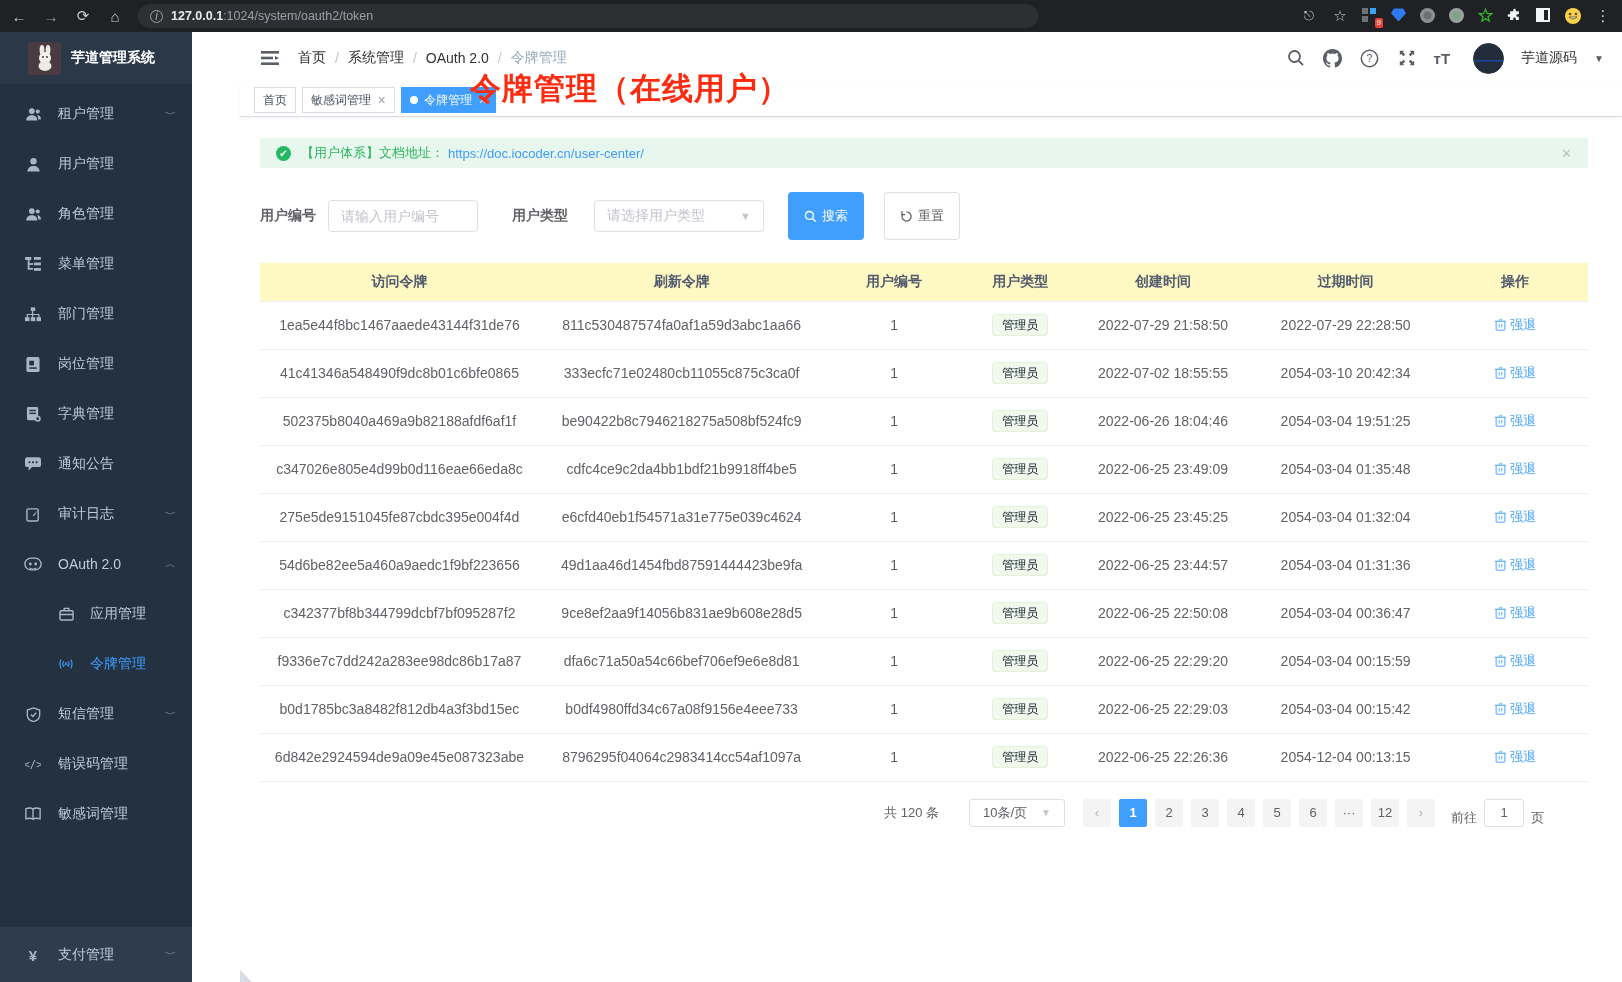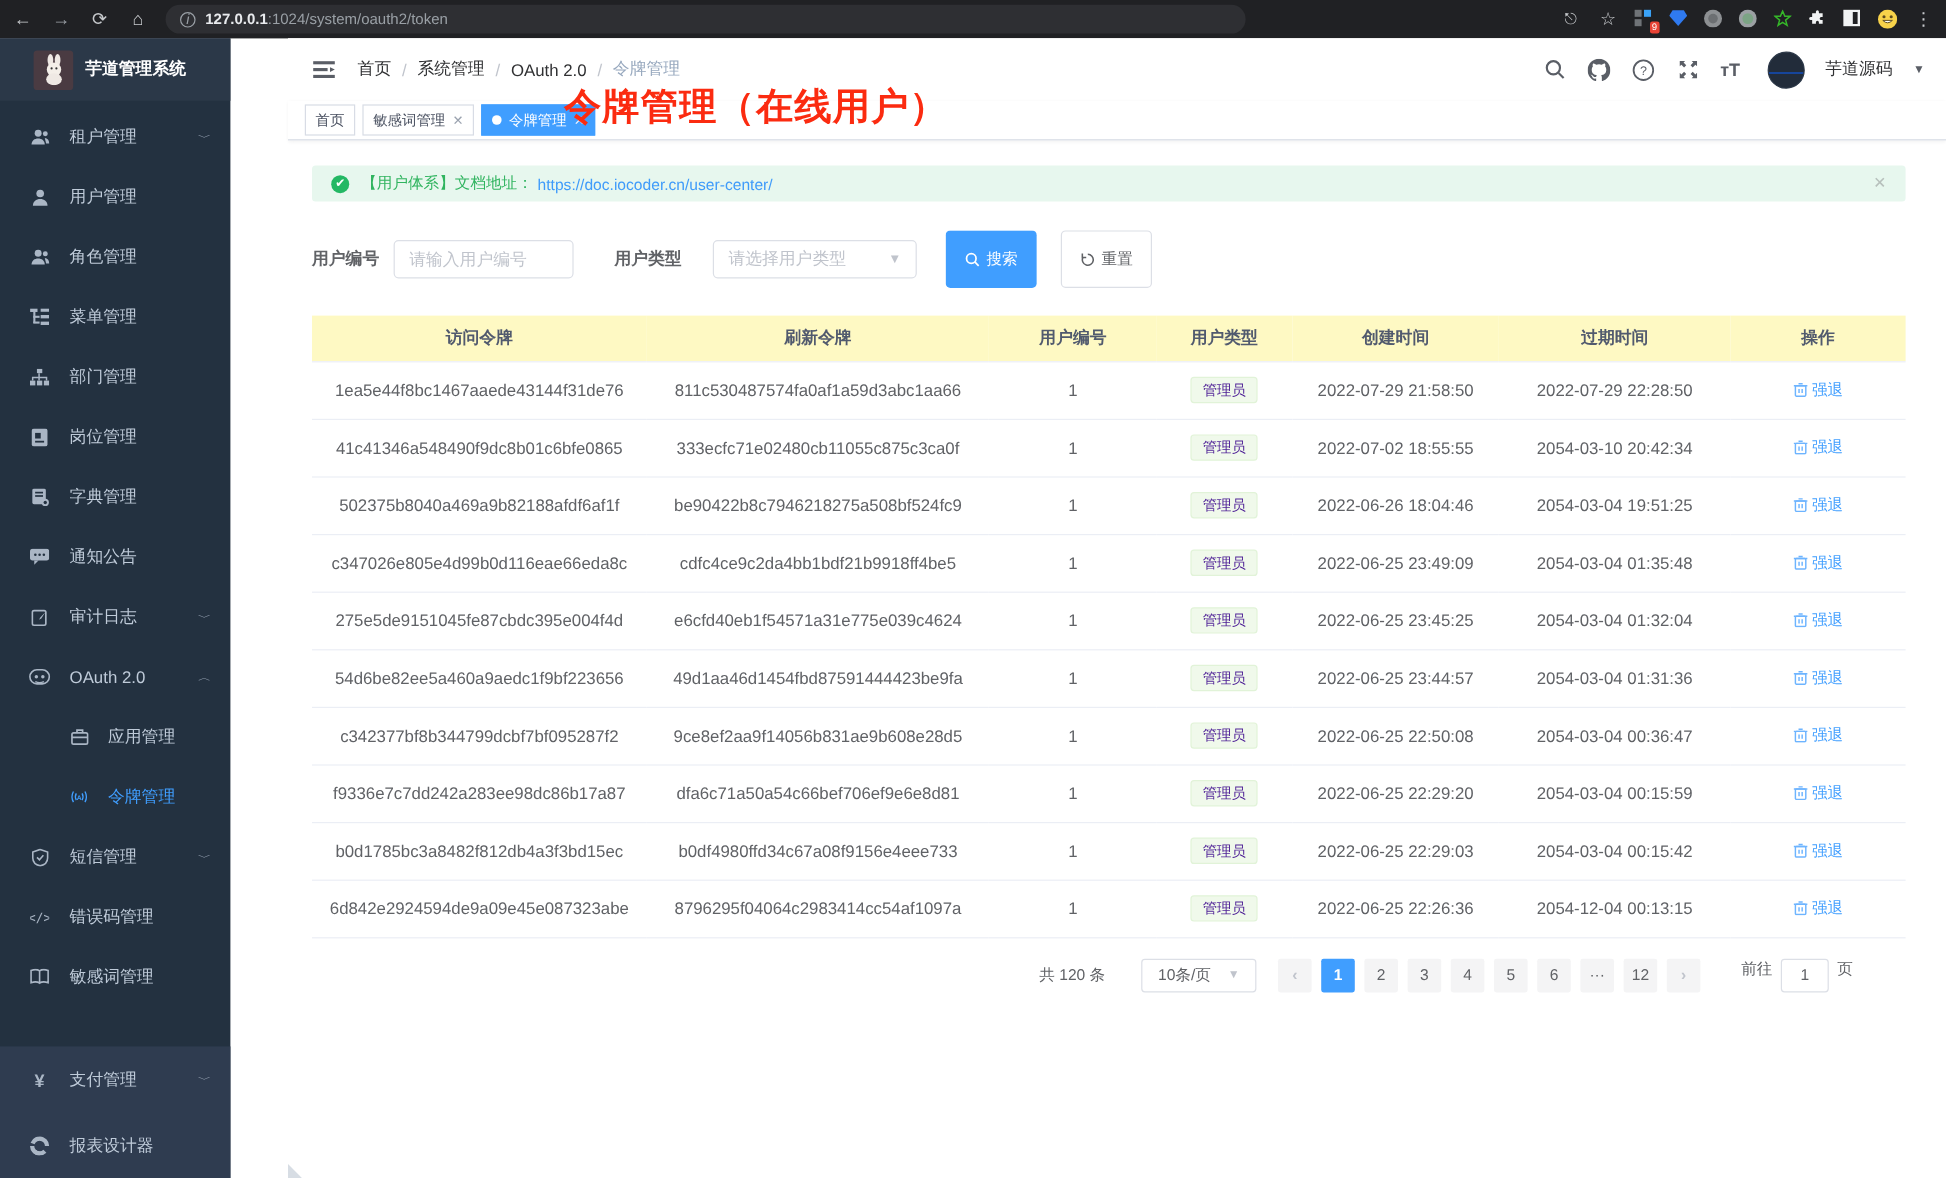--- a/index.html
+++ b/index.html
@@ -78,33 +78,33 @@
   .f-select .chev { color:#c0c4cc; font-size:11px; }
   .gap { width:14px; }
   .btn { height:48px; border-radius:4px; font-size:13px; display:inline-flex; align-items:center; justify-content:center; gap:5px; cursor:pointer; padding:0 15px; border:1px solid transparent; font-family:inherit; }
   .btn-primary { background:#409eff; color:#fff; margin-left:14px; }
   .btn-plain { background:#fff; border-color:#dcdfe6; color:#606266; margin-left:10px; }
 
   
   table.grid { width:100%; border-collapse:collapse; margin-top:23px; table-layout:fixed; }
   .grid th { height:38px; background:#fef9c3; color:#515a6e; font-size:14px; font-weight:700; border-bottom:1px solid #ebeef5; text-align:center; }
   .grid td { height:48px; border-bottom:1px solid #ebeef5; font-size:14px; color:#606266; text-align:center; background:#fff; }
-  .tag-admin { display:inline-block; background:#f0f9eb; border:1px solid #e1f3d8; color:#4c1d95; font-size:12px; border-radius:3px; padding:3px 9px; line-height:1.2; }
+  .tag-admin { display:inline-block; background:#f0f9eb; border:1px solid #e1f3d8; color:#0f172a; font-size:12px; border-radius:3px; padding:3px 9px; line-height:1.2; }
   .op-link { color:#409eff; font-size:13px; cursor:pointer; display:inline-flex; align-items:center; gap:3px; }
   .op-link svg { color:#6db4ff; }
 
   
   .pager { display:flex; align-items:center; justify-content:flex-end; margin-top:17px; padding-right:44px; font-size:13px; color:#606266; gap:8px; }
   .pg-total { margin-right:22px; }
   .pg-size { width:96px; height:28px; border:1px solid #dcdfe6; border-radius:3px; display:flex; align-items:center; justify-content:center; gap:14px; color:#606266; cursor:pointer; margin-right:10px; }
   .pg-size .chev { color:#c0c4cc; font-size:10px; }
   .pg-btn { min-width:28px; height:28px; background:#f4f4f5; border-radius:2px; display:flex; align-items:center; justify-content:center; font-size:13px; color:#606266; cursor:pointer; padding:0 4px; }
   .pg-btn.arrow { color:#c0c4cc; font-weight:700; }
   .pg-btn.active { background:#409eff; color:#fff; font-weight:700; }
-  .pg-jump { display:flex; align-items:flex-start; gap:7px; margin-left:26px; }
+  .pg-jump { display:flex; align-items:flex-end; gap:7px; margin-left:8px; }
   .pg-input { width:40px; height:28px; border:1px solid #dcdfe6; border-radius:3px; text-align:center; font-size:13px; color:#606266; font-family:inherit; }
   .corner-mark { position:absolute; left:0; bottom:0; width:0; height:0; border-bottom:12px solid #d7dde4; border-right:12px solid transparent; }
 </style>
 </head>
 <body>
 
 <div class="browser-bar">
   <span class="nav-ico">←</span>
   <span class="nav-ico dim">→</span>
   <span class="nav-ico">⟳</span>
@@ -334,31 +334,20 @@
     <div class="side-bottom" id="menu-bottom">
         <div class="menu-item">
           <span class="mi-icon">
             <svg width="16" height="16" viewBox="0 0 16 16">
               <text x="8" y="13.5" text-anchor="middle" font-size="15" font-weight="bold" fill="currentColor">¥</text>
             </svg>
           </span>
           <span>支付管理</span>
           <span class="arrow">﹀</span>
         </div>
-        <div class="menu-item">
-          <span class="mi-icon">
-            <svg width="16" height="16" viewBox="0 0 18 18" fill="currentColor">
-              <path d="M9 0 A9 9 0 0 1 18 9 L14 9 A5 5 0 0 0 9 4 Z"></path>
-              <path d="M18 9 A9 9 0 0 1 9 18 L9 14 A5 5 0 0 0 14 9 Z" transform="rotate(45 9 9)"></path>
-              <path d="M0 9 A9 9 0 0 1 9 0 L9 4 A5 5 0 0 0 4 9 Z" transform="rotate(20 9 9)"></path>
-              <path d="M0 9 A9 9 0 0 0 9 18 L9 14 A5 5 0 0 1 4 9 Z"></path>
-            </svg>
-          </span>
-          <span>报表设计器</span>
-        </div>
       </div>
   </aside>
 
   <main class="main">
     <div class="top-header">
       <span class="hamburger">
         <svg width="20" height="20" viewBox="0 0 20 20">
             <rect x="1" y="3" width="18" height="2.6" fill="#5a5e66"></rect>
             <rect x="1" y="8.7" width="12" height="2.6" fill="#5a5e66"></rect>
             <rect x="1" y="14.4" width="18" height="2.6" fill="#5a5e66"></rect>

